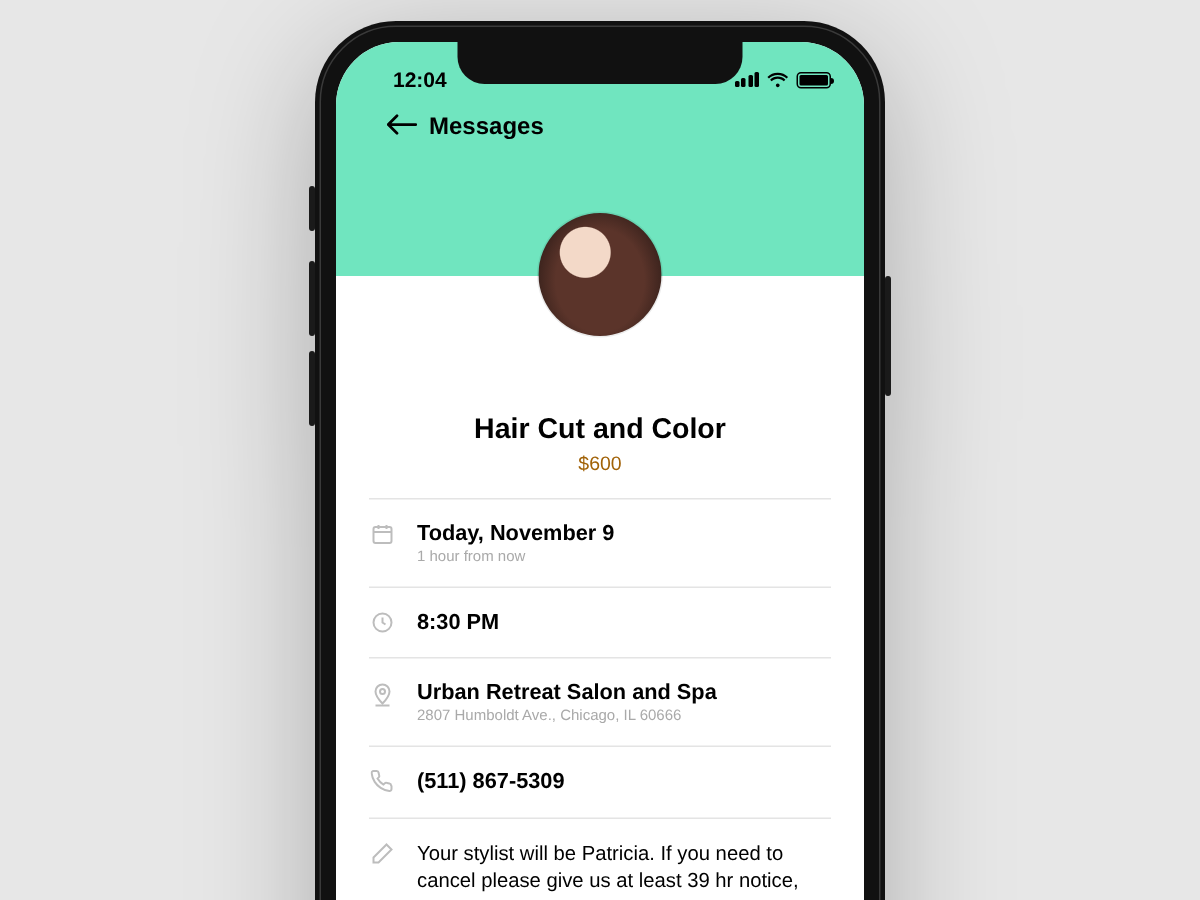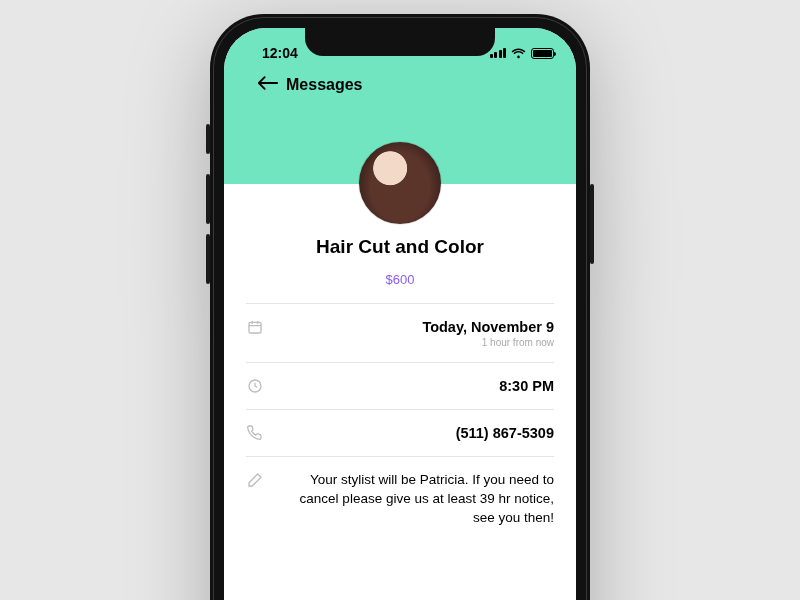--- a/index.html
+++ b/index.html
@@ -120,44 +120,45 @@
   }
 
   .content {
     padding: 52px 22px 90px 22px;
   }
   .title {
     text-align: center;
     font-size: 19px;
     font-weight: 700;
     color: #000;
+    margin-top: 40px;
   }
   .price {
     text-align: center;
     font-size: 13px;
-    color: #8b5cf6;
-    margin-top: 14px;
+    color: #a16207;
+    margin-top: 3px;
     margin-bottom: 16px;
   }
 
   .row {
     display: flex;
     align-items: flex-start;
     gap: 14px;
     padding: 14px 0;
     border-top: 1px solid #e4e4e4;
   }
   .row .icon {
     width: 18px;
     flex: 0 0 18px;
     margin-top: 1px;
     color: #bdbdbd;
     display:flex; justify-content:center;
   }
-  .row .text { flex: 1; text-align: right; }
+  .row .text { flex: 1; }
   .row .primary {
     font-size: 14.5px;
     font-weight: 600;
     color: #000;
     line-height: 1.25;
   }
   .row .secondary {
     font-size: 10px;
     color: #a9a9a9;
     margin-top: 1px;
@@ -228,20 +229,33 @@
             <svg width="16" height="16" viewBox="0 0 24 24" fill="none" stroke="currentColor" stroke-width="2">
               <circle cx="12" cy="12" r="9"></circle>
                 <path d="M12 7v5l3 2"></path>
             </svg>
           </div>
           <div class="text">
             <div class="primary">8:30 PM</div>
           </div>
         </div>
 
+        <div class="row">
+          <div class="icon">
+            <svg width="16" height="18" viewBox="0 0 24 26" fill="none" stroke="currentColor" stroke-width="2">
+              <path d="M12 22s7-7.2 7-12a7 7 0 1 0-14 0c0 4.8 7 12 7 12z"></path>
+                <circle cx="12" cy="10" r="2.5"></circle>
+              <path d="M5 24h14"></path>
+            </svg>
+          </div>
+          <div class="text">
+            <div class="primary">Urban Retreat Salon and Spa</div>
+            <div class="secondary">2807 Humboldt Ave., Chicago, IL 60666</div>
+          </div>
+        </div>
 
         <div class="row">
           <div class="icon">
             <svg width="16" height="16" viewBox="0 0 24 24" fill="none" stroke="currentColor" stroke-width="2">
               <path d="M21 16.5v3a2 2 0 0 1-2.2 2 19.8 19.8 0 0 1-8.6-3.1 19.5 19.5 0 0 1-6-6A19.8 19.8 0 0 1 1.1 3.7 2 2 0 0 1 3.1 1.5h3a2 2 0 0 1 2 1.7c.1.9.3 1.8.6 2.6a2 2 0 0 1-.5 2.1L7 9.1a16 16 0 0 0 6 6l1.2-1.2a2 2 0 0 1 2.1-.5c.8.3 1.7.5 2.6.6a2 2 0 0 1 1.7 2z"></path>
             </svg>
           </div>
           <div class="text">
             <div class="primary">(511) 867-5309</div>
           </div>

